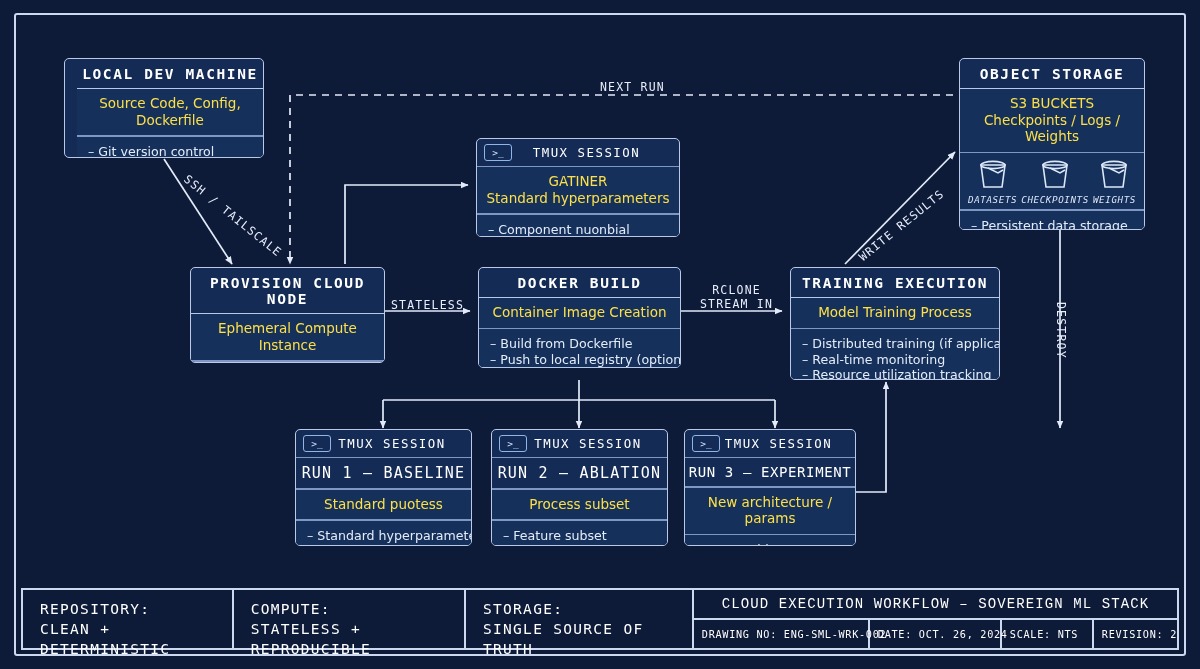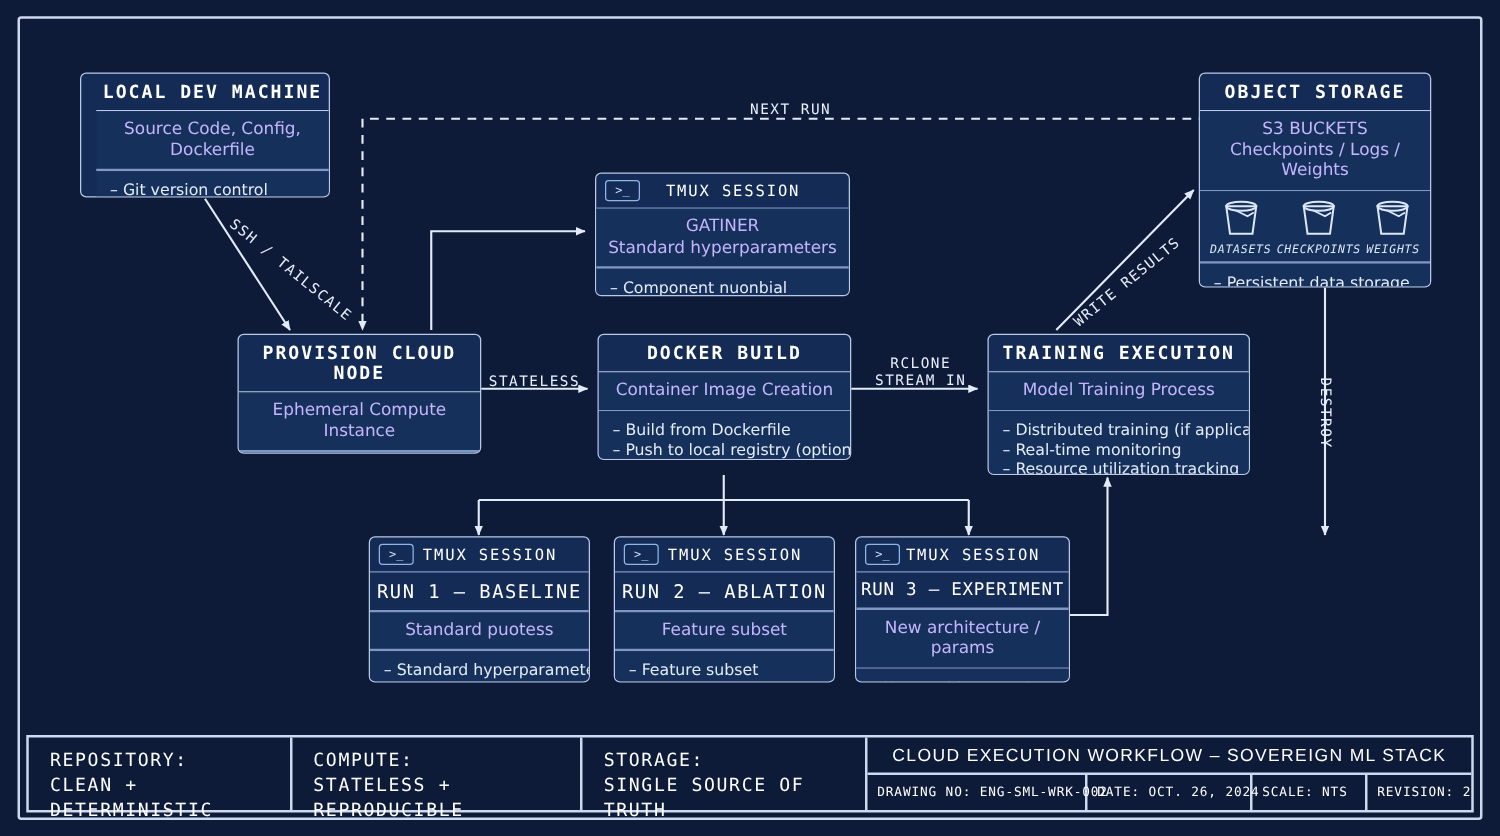--- a/index.html
+++ b/index.html
@@ -22,21 +22,21 @@
         background:#122css;background:#122a52;overflow:hidden;}
   .node.solid{background:#132b55;}
   .node.dashed{border:1.8px dashed #b9c9e6;background:transparent;}
 
   .hdr{font-family:"DejaVu Sans Mono","Liberation Mono",monospace;
        color:#ffffff;font-size:14.5px;letter-spacing:1.6px;font-weight:700;
        text-align:center;padding:7px 4px 6px;position:relative;}
   .sep{height:1.4px;background:#7f97c4;}
   .sep.strong{background:#b9c9e6;}
 
-  .sub{color:#c4b5fd;font-size:13.5px;text-align:center;padding:6px 6px 7px;
+  .sub{color:#fde047;font-size:13.5px;text-align:center;padding:6px 6px 7px;
        line-height:16.5px;background:#16305c;}
   .sub.plain{background:transparent;}
 
   .bul{padding:7px 10px 8px 11px;color:#e4ecf8;font-size:12.6px;
        line-height:15.6px;background:#16305c;}
   .bul.plain{background:transparent;}
   .bul div{white-space:nowrap;}
 
   
   .tmuxhdr{display:flex;align-items:center;padding:5px 8px 5px 7px;position:relative;}
@@ -71,21 +71,21 @@
   .tcell{border-right:2px solid #cdd9ee;box-sizing:border-box;
          padding:9px 0 0 17px;
          font-family:"DejaVu Sans Mono",monospace;color:#ffffff;
          font-size:14.5px;letter-spacing:1.3px;line-height:20px;}
   .tcell.c1{width:231px;}
   .tcell.c2{width:255px;}
   .tcell.c3{width:250px;border-right:2px solid #cdd9ee;}
   .tright{flex:1;display:flex;flex-direction:column;}
   .trtitle{height:30px;border-bottom:2px solid #cdd9ee;box-sizing:border-box;
            display:flex;align-items:center;justify-content:center;
-           font-family:Liberation Sans, sans-serif;color:#ffffff;
+           font-family:Liberation Mono, monospace;color:#ffffff;
            font-size:14px;letter-spacing:1.1px;}
   .trmeta{flex:1;display:flex;}
   .mcell{border-right:2px solid #cdd9ee;box-sizing:border-box;
          display:flex;align-items:center;padding-left:8px;
          font-family:"DejaVu Sans Mono",monospace;color:#ffffff;
          font-size:10.2px;letter-spacing:.7px;white-space:nowrap;}
   .mcell:last-child{border-right:none;}
   .m1{width:176px;} .m2{width:132px;} .m3{width:92px;} .m4{flex:1;}
 </style>
 </head>
@@ -262,21 +262,21 @@
   </div>
 
   <div class="node solid" style="left:491px;top:429px;width:177px;height:117px;">
     <div class="tmuxhdr">
       <span class="termchip">&gt;_</span>
       <span class="tmuxttl">TMUX SESSION</span>
     </div>
     <div class="sep"></div>
     <div class="runttl">RUN 2 – ABLATION</div>
     <div class="sep"></div>
-    <div class="sub">Feature subset</div>
+    <div class="sub">Process subset</div>
     <div class="sep"></div>
     <div class="bul">
       <div>– Feature subset</div>
       <div>– Component analysis</div>
     </div>
   </div>
 
   <div class="node solid" style="left:684px;top:429px;width:172px;height:117px;">
     <div class="tmuxhdr">
       <span class="termchip">&gt;_</span>

